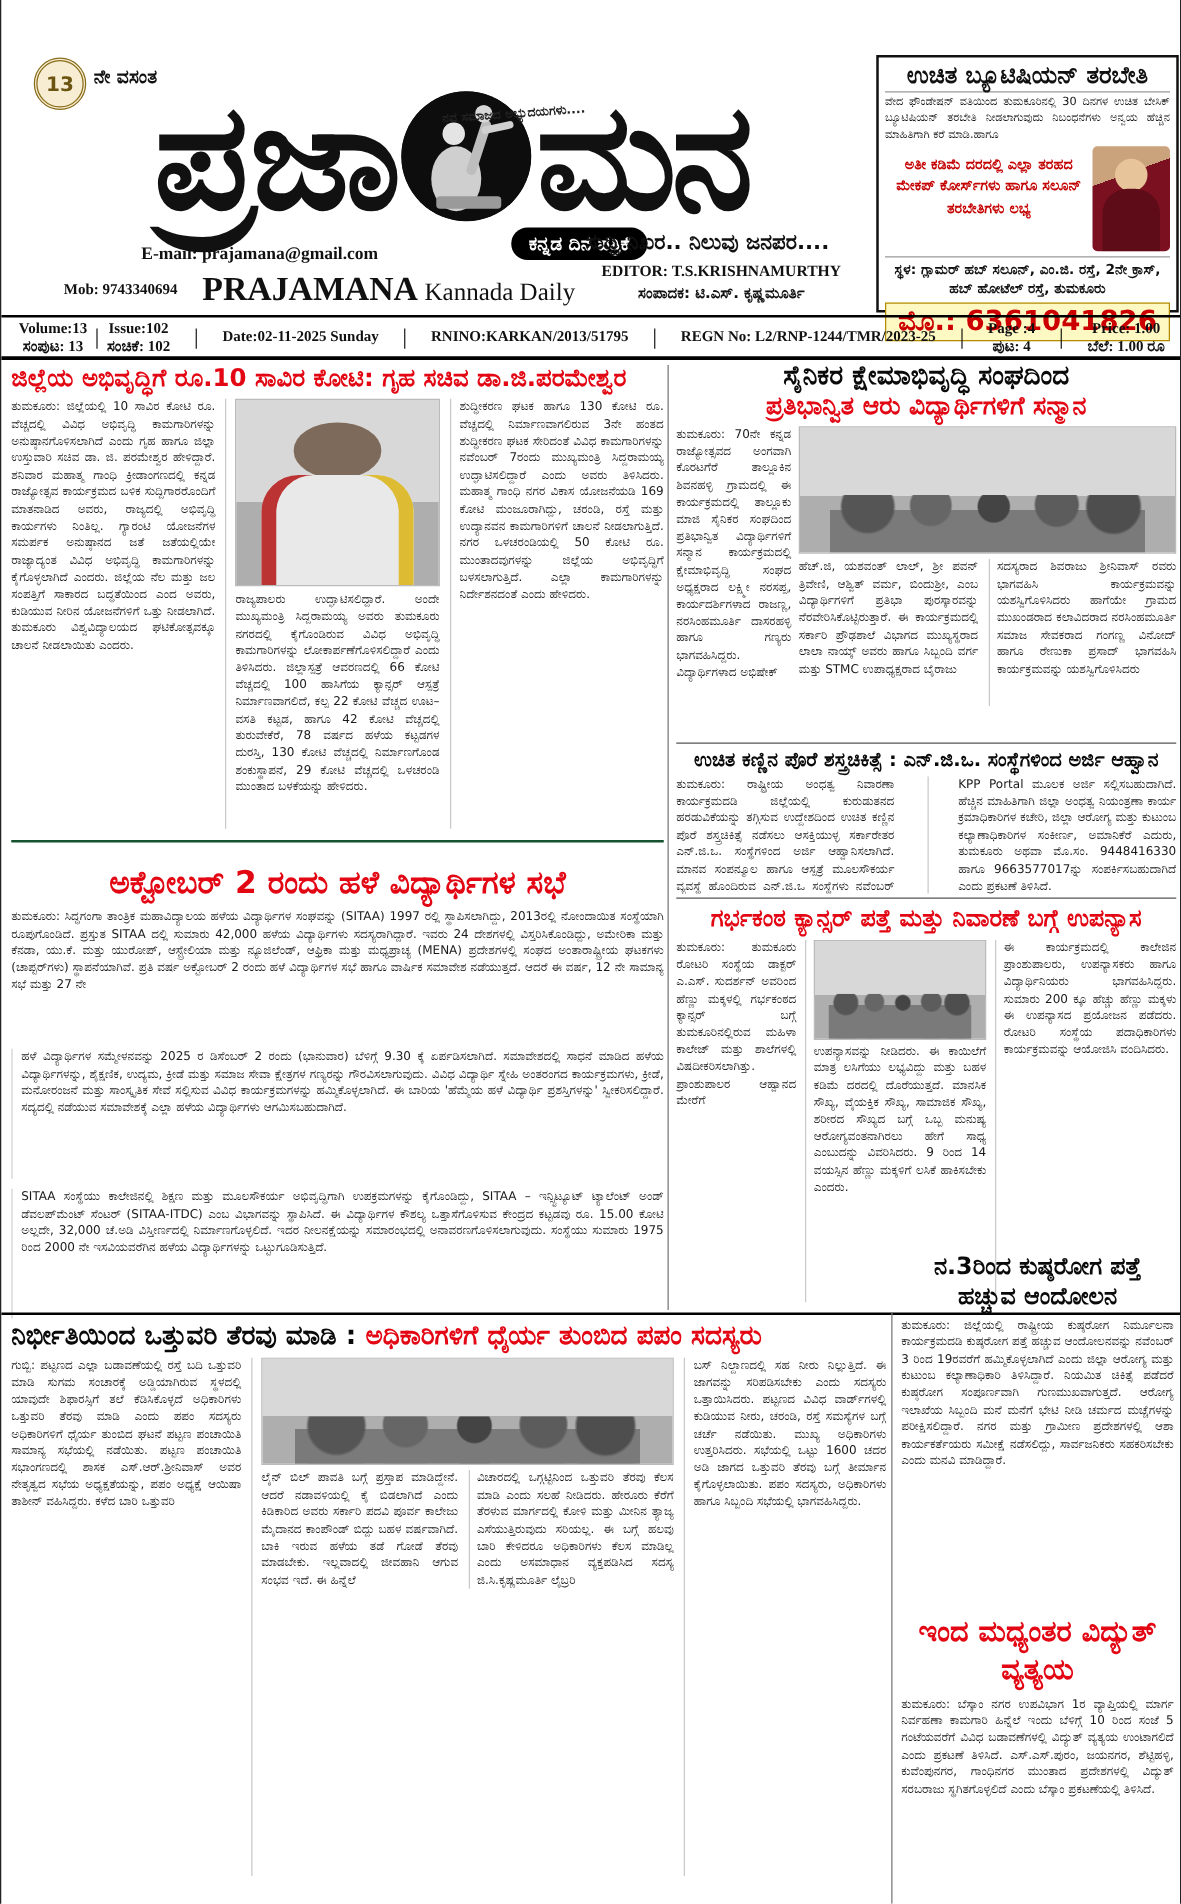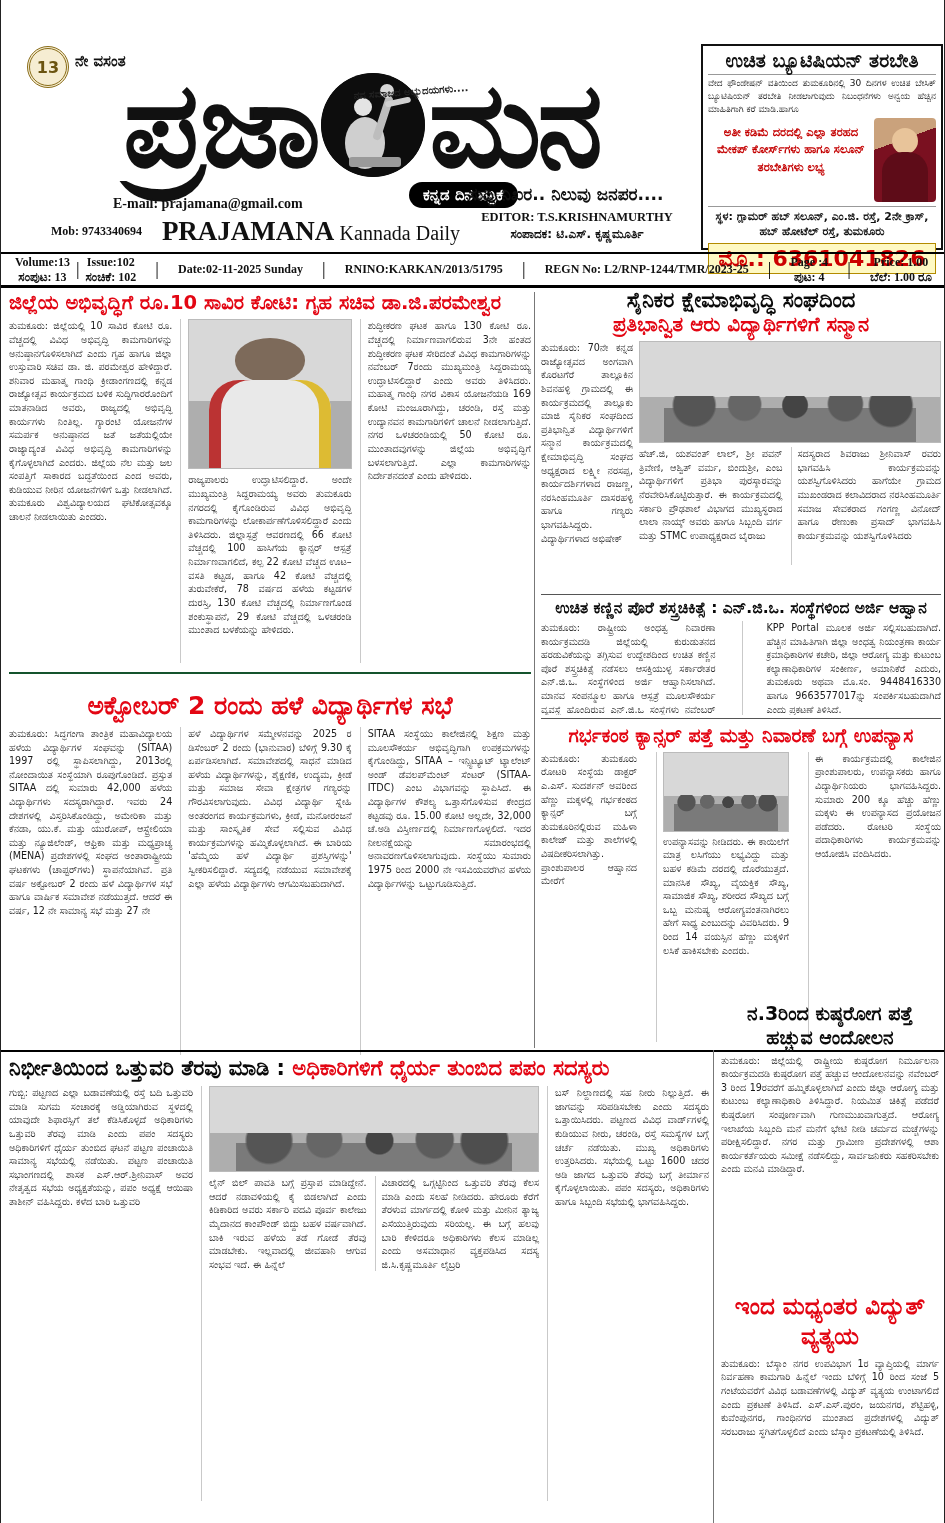--- a/index.html
+++ b/index.html
@@ -101,21 +101,21 @@
   #article-f { left:540px; top:288px; width:400px; }
   #f-h1 { font-size:21px; text-align:center; line-height:1.15; }
   #f-h2 { font-size:20px; text-align:center; line-height:1.2; }
   #f-body { display:flex; gap:6px; margin-top:5px; }
   #f-side { width:92px; flex:0 0 auto; }
   #f-photo { width:100%; height:102px; }
   #article-g { left:540px; top:594px; width:400px; border-top:1.5px solid #555; padding-top:4px; }
   #g-headline { font-size:15.5px; text-align:center; margin-bottom:4px; }
   #article-h { left:540px; top:718px; width:400px; border-top:1.5px solid #555; padding-top:5px; }
   #h-headline { font-size:19px; text-align:center; margin-bottom:5px; line-height:1.2; }
-  #h-body { display:flex; gap:19px; }
+  #h-body { display:flex; gap:7px; }
   #h-c0 { width:96px; flex:0 0 auto; }
   #h-photo { width:100%; height:80px; margin-bottom:3px; }
 
   #bottom-rule { left:0; top:1050px; width:945px; border-top:2px solid #000; }
   #article-c { left:8px; top:1056px; width:700px; }
   #c-headline { font-size:21px; line-height:1.15; margin-bottom:6px; }
   #c-body { display:flex; gap:8px; }
   #c-left { width:184px; flex:0 0 auto; }
   #c-mid { width:338px; flex:0 0 auto; }
   #c-photo { width:100%; height:86px; margin-bottom:4px; }
@@ -213,21 +213,21 @@
     <div class="col vline" style="padding-left:7px;">
       <div class="photo portrait" style="width:100%; height:150px; margin-bottom:4px;"></div>
       <div class="bodytxt">ರಾಜ್ಯಪಾಲರು ಉದ್ಘಾಟಿಸಲಿದ್ದಾರೆ. ಅಂದೇ ಮುಖ್ಯಮಂತ್ರಿ ಸಿದ್ದರಾಮಯ್ಯ ಅವರು ತುಮಕೂರು ನಗರದಲ್ಲಿ ಕೈಗೊಂಡಿರುವ ವಿವಿಧ ಅಭಿವೃದ್ಧಿ ಕಾಮಗಾರಿಗಳನ್ನು ಲೋಕಾರ್ಪಣೆಗೊಳಿಸಲಿದ್ದಾರೆ ಎಂದು ತಿಳಿಸಿದರು. ಜಿಲ್ಲಾಸ್ಪತ್ರೆ ಆವರಣದಲ್ಲಿ 66 ಕೋಟಿ ವೆಚ್ಚದಲ್ಲಿ 100 ಹಾಸಿಗೆಯ ಕ್ಯಾನ್ಸರ್ ಆಸ್ಪತ್ರೆ ನಿರ್ಮಾಣವಾಗಲಿದೆ, ಕಲ್ಪ 22 ಕೋಟಿ ವೆಚ್ಚದ ಊಟ–ವಸತಿ ಕಟ್ಟಡ, ಹಾಗೂ 42 ಕೋಟಿ ವೆಚ್ಚದಲ್ಲಿ ತುರುವೇಕೆರೆ, 78 ವರ್ಷದ ಹಳೆಯ ಕಟ್ಟಡಗಳ ದುರಸ್ತಿ, 130 ಕೋಟಿ ವೆಚ್ಚದಲ್ಲಿ ನಿರ್ಮಾಣಗೊಂಡ ಶಂಕುಸ್ಥಾಪನೆ, 29 ಕೋಟಿ ವೆಚ್ಚದಲ್ಲಿ ಒಳಚರಂಡಿ ಮುಂತಾದ ಬಳಕೆಯನ್ನು ಹೇಳಿದರು.</div>
     </div>
     <div class="col vline bodytxt" style="padding-left:7px;">ಶುದ್ಧೀಕರಣ ಘಟಕ ಹಾಗೂ 130 ಕೋಟಿ ರೂ. ವೆಚ್ಚದಲ್ಲಿ ನಿರ್ಮಾಣವಾಗಲಿರುವ 3ನೇ ಹಂತದ ಶುದ್ಧೀಕರಣ ಘಟಕ ಸೇರಿದಂತೆ ವಿವಿಧ ಕಾಮಗಾರಿಗಳನ್ನು ನವೆಂಬರ್ 7ರಂದು ಮುಖ್ಯಮಂತ್ರಿ ಸಿದ್ದರಾಮಯ್ಯ ಉದ್ಘಾಟಿಸಲಿದ್ದಾರೆ ಎಂದು ಅವರು ತಿಳಿಸಿದರು. ಮಹಾತ್ಮ ಗಾಂಧಿ ನಗರ ವಿಕಾಸ ಯೋಜನೆಯಡಿ 169 ಕೋಟಿ ಮಂಜೂರಾಗಿದ್ದು, ಚರಂಡಿ, ರಸ್ತೆ ಮತ್ತು ಉದ್ಯಾನವನ ಕಾಮಗಾರಿಗಳಿಗೆ ಚಾಲನೆ ನೀಡಲಾಗುತ್ತಿದೆ. ನಗರ ಒಳಚರಂಡಿಯಲ್ಲಿ 50 ಕೋಟಿ ರೂ. ಮುಂತಾದವುಗಳನ್ನು ಜಿಲ್ಲೆಯ ಅಭಿವೃದ್ಧಿಗೆ ಬಳಸಲಾಗುತ್ತಿದೆ. ಎಲ್ಲಾ ಕಾಮಗಾರಿಗಳನ್ನು ನಿರ್ದೇಶನದಂತೆ ಎಂದು ಹೇಳಿದರು.</div>
   </div>
 </div>
 
 <div class="abs" id="article-b">
   <div id="b-headline" class="hl-red">ಅಕ್ಟೋಬರ್ 2 ರಂದು ಹಳೆ ವಿದ್ಯಾರ್ಥಿಗಳ ಸಭೆ</div>
-  <div class="cols" style="height:328px; overflow:hidden;">
+  <div class="cols" style="height:328px; overflow:hidden;flex-direction:column;">
     <div class="col bodytxt">ತುಮಕೂರು: ಸಿದ್ಧಗಂಗಾ ತಾಂತ್ರಿಕ ಮಹಾವಿದ್ಯಾಲಯ ಹಳೆಯ ವಿದ್ಯಾರ್ಥಿಗಳ ಸಂಘವನ್ನು (SITAA) 1997 ರಲ್ಲಿ ಸ್ಥಾಪಿಸಲಾಗಿದ್ದು, 2013ರಲ್ಲಿ ನೋಂದಾಯಿತ ಸಂಸ್ಥೆಯಾಗಿ ರೂಪುಗೊಂಡಿದೆ. ಪ್ರಸ್ತುತ SITAA ದಲ್ಲಿ ಸುಮಾರು 42,000 ಹಳೆಯ ವಿದ್ಯಾರ್ಥಿಗಳು ಸದಸ್ಯರಾಗಿದ್ದಾರೆ. ಇವರು 24 ದೇಶಗಳಲ್ಲಿ ವಿಸ್ತರಿಸಿಕೊಂಡಿದ್ದು, ಅಮೇರಿಕಾ ಮತ್ತು ಕೆನಡಾ, ಯು.ಕೆ. ಮತ್ತು ಯುರೋಪ್, ಆಸ್ಟ್ರೇಲಿಯಾ ಮತ್ತು ನ್ಯೂಜಿಲೆಂಡ್, ಆಫ್ರಿಕಾ ಮತ್ತು ಮಧ್ಯಪ್ರಾಚ್ಯ (MENA) ಪ್ರದೇಶಗಳಲ್ಲಿ ಸಂಘದ ಅಂತಾರಾಷ್ಟ್ರೀಯ ಘಟಕಗಳು (ಚಾಪ್ಟರ್‌ಗಳು) ಸ್ಥಾಪನೆಯಾಗಿವೆ. ಪ್ರತಿ ವರ್ಷ ಅಕ್ಟೋಬರ್ 2 ರಂದು ಹಳೆ ವಿದ್ಯಾರ್ಥಿಗಳ ಸಭೆ ಹಾಗೂ ವಾರ್ಷಿಕ ಸಮಾವೇಶ ನಡೆಯುತ್ತದೆ. ಆದರೆ ಈ ವರ್ಷ, 12 ನೇ ಸಾಮಾನ್ಯ ಸಭೆ ಮತ್ತು 27 ನೇ</div>
     <div class="col vline bodytxt" style="padding-left:7px;">ಹಳೆ ವಿದ್ಯಾರ್ಥಿಗಳ ಸಮ್ಮೇಳನವನ್ನು 2025 ರ ಡಿಸೆಂಬರ್ 2 ರಂದು (ಭಾನುವಾರ) ಬೆಳಿಗ್ಗೆ 9.30 ಕ್ಕೆ ಏರ್ಪಡಿಸಲಾಗಿದೆ. ಸಮಾವೇಶದಲ್ಲಿ ಸಾಧನೆ ಮಾಡಿದ ಹಳೆಯ ವಿದ್ಯಾರ್ಥಿಗಳನ್ನು, ಶೈಕ್ಷಣಿಕ, ಉದ್ಯಮ, ಕ್ರೀಡೆ ಮತ್ತು ಸಮಾಜ ಸೇವಾ ಕ್ಷೇತ್ರಗಳ ಗಣ್ಯರನ್ನು ಗೌರವಿಸಲಾಗುವುದು. ವಿವಿಧ ವಿದ್ಯಾರ್ಥಿ ಸ್ನೇಹಿ ಅಂತರಂಗದ ಕಾರ್ಯಕ್ರಮಗಳು, ಕ್ರೀಡೆ, ಮನೋರಂಜನೆ ಮತ್ತು ಸಾಂಸ್ಕೃತಿಕ ಸೇವೆ ಸಲ್ಲಿಸುವ ವಿವಿಧ ಕಾರ್ಯಕ್ರಮಗಳನ್ನು ಹಮ್ಮಿಕೊಳ್ಳಲಾಗಿದೆ. ಈ ಬಾರಿಯ 'ಹೆಮ್ಮೆಯ ಹಳೆ ವಿದ್ಯಾರ್ಥಿ ಪ್ರಶಸ್ತಿಗಳನ್ನು' ಸ್ವೀಕರಿಸಲಿದ್ದಾರೆ. ಸದ್ಯದಲ್ಲಿ ನಡೆಯುವ ಸಮಾವೇಶಕ್ಕೆ ಎಲ್ಲಾ ಹಳೆಯ ವಿದ್ಯಾರ್ಥಿಗಳು ಆಗಮಿಸಬಹುದಾಗಿದೆ.</div>
     <div class="col vline bodytxt" style="padding-left:7px;">SITAA ಸಂಸ್ಥೆಯು ಕಾಲೇಜಿನಲ್ಲಿ ಶಿಕ್ಷಣ ಮತ್ತು ಮೂಲಸೌಕರ್ಯ ಅಭಿವೃದ್ಧಿಗಾಗಿ ಉಪಕ್ರಮಗಳನ್ನು ಕೈಗೊಂಡಿದ್ದು, SITAA – ಇನ್ಸ್ಟಿಟ್ಯೂಟ್ ಟ್ಯಾಲೆಂಟ್ ಅಂಡ್ ಡೆವಲಪ್‌ಮೆಂಟ್ ಸೆಂಟರ್ (SITAA-ITDC) ಎಂಬ ವಿಭಾಗವನ್ನು ಸ್ಥಾಪಿಸಿದೆ. ಈ ವಿದ್ಯಾರ್ಥಿಗಳ ಕೌಶಲ್ಯ ಒತ್ತಾಸೆಗೊಳಿಸುವ ಕೇಂದ್ರದ ಕಟ್ಟಡವು ರೂ. 15.00 ಕೋಟಿ ಅಲ್ಲದೇ, 32,000 ಚೆ.ಅಡಿ ವಿಸ್ತೀರ್ಣದಲ್ಲಿ ನಿರ್ಮಾಣಗೊಳ್ಳಲಿದೆ. ಇದರ ನೀಲನಕ್ಷೆಯನ್ನು ಸಮಾರಂಭದಲ್ಲಿ ಅನಾವರಣಗೊಳಿಸಲಾಗುವುದು. ಸಂಸ್ಥೆಯು ಸುಮಾರು 1975 ರಿಂದ 2000 ನೇ ಇಸವಿಯವರೆಗಿನ ಹಳೆಯ ವಿದ್ಯಾರ್ಥಿಗಳನ್ನು ಒಟ್ಟುಗೂಡಿಸುತ್ತಿದೆ.</div>
   </div>
 </div>
 
 <div class="abs" id="main-vrule"></div>
 
 <div class="abs" id="article-f">
   <div id="f-h1" class="hl-black">ಸೈನಿಕರ ಕ್ಷೇಮಾಭಿವೃದ್ಧಿ ಸಂಘದಿಂದ</div>

